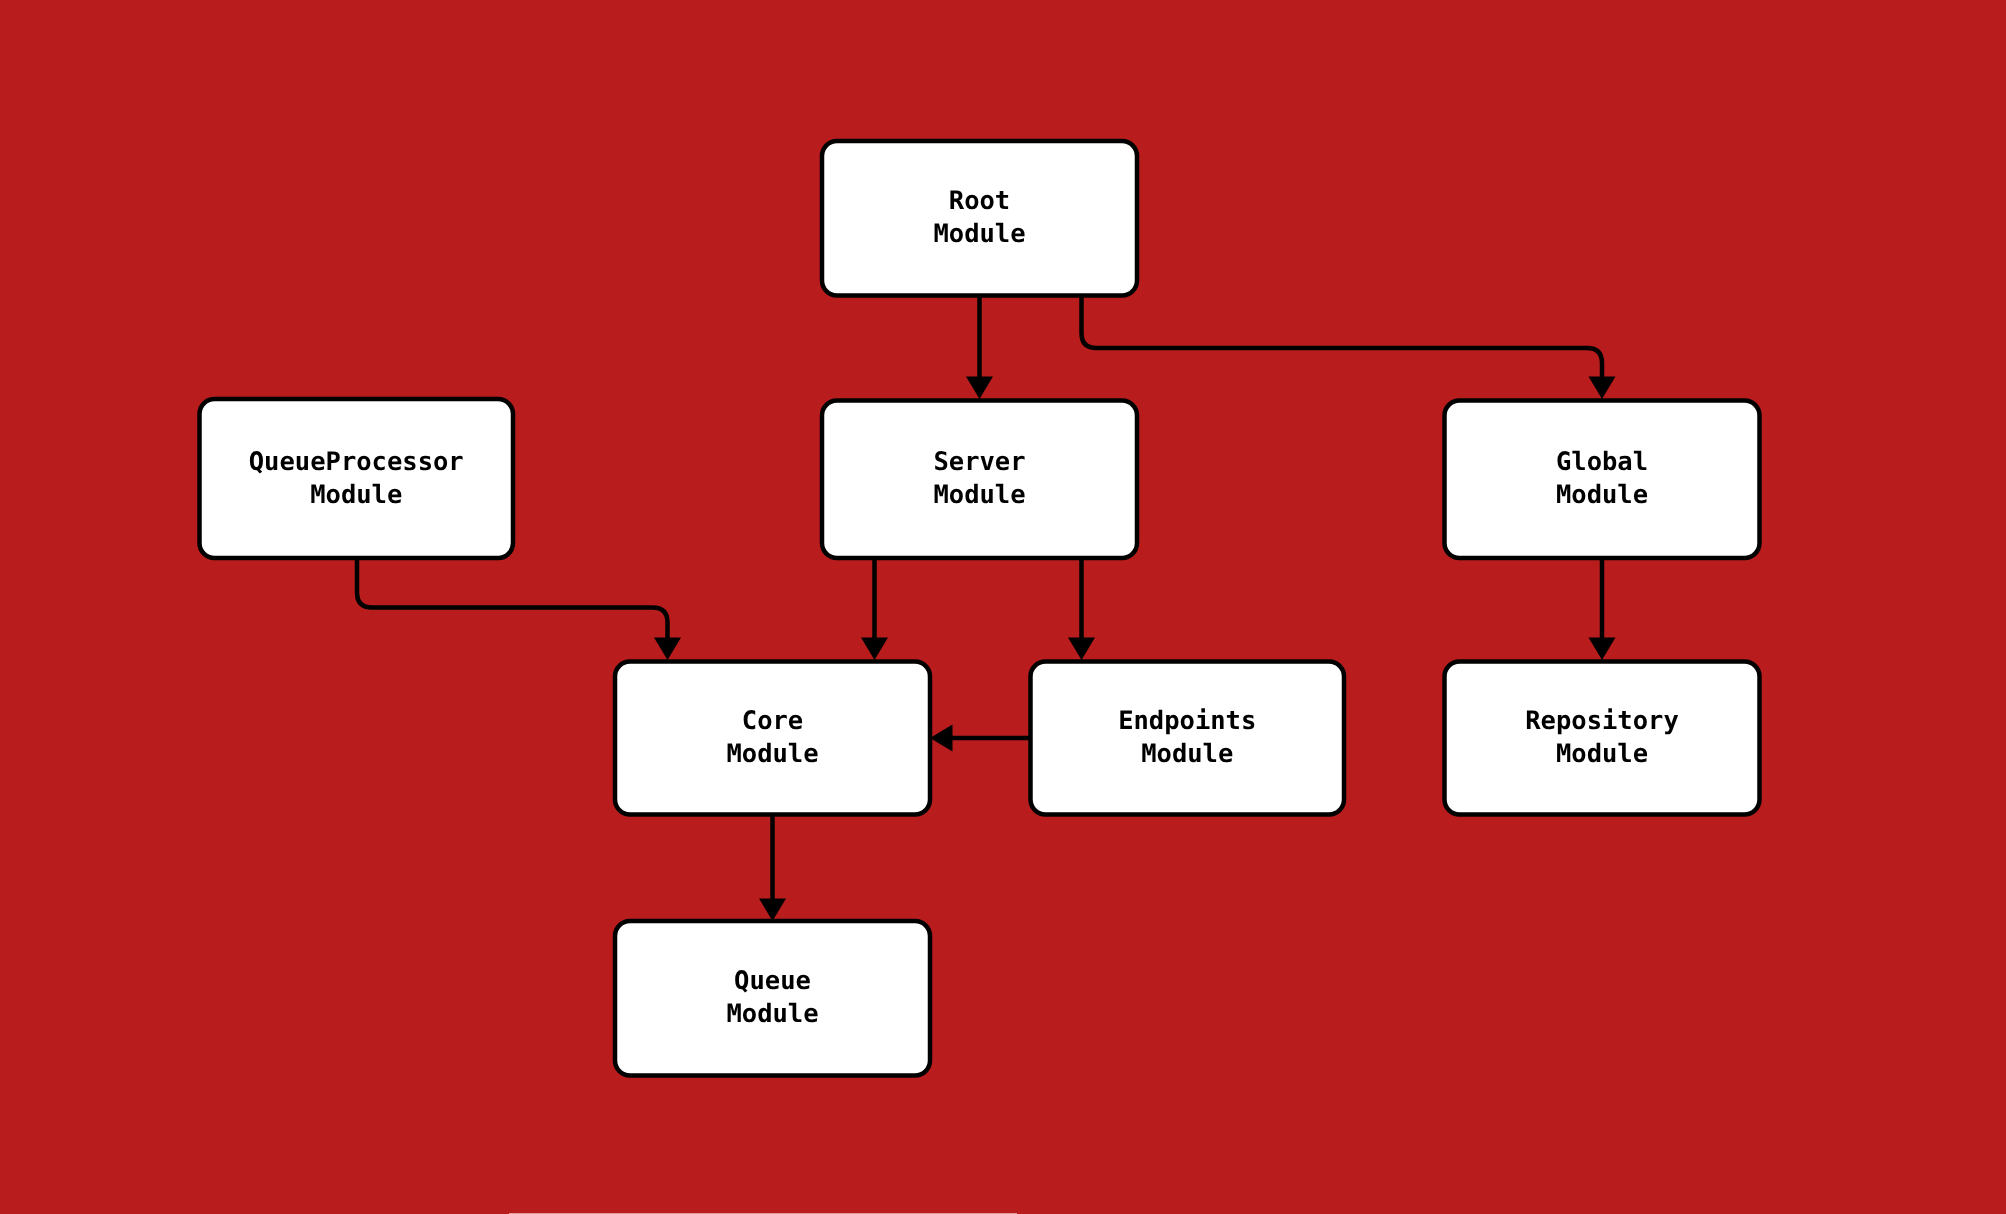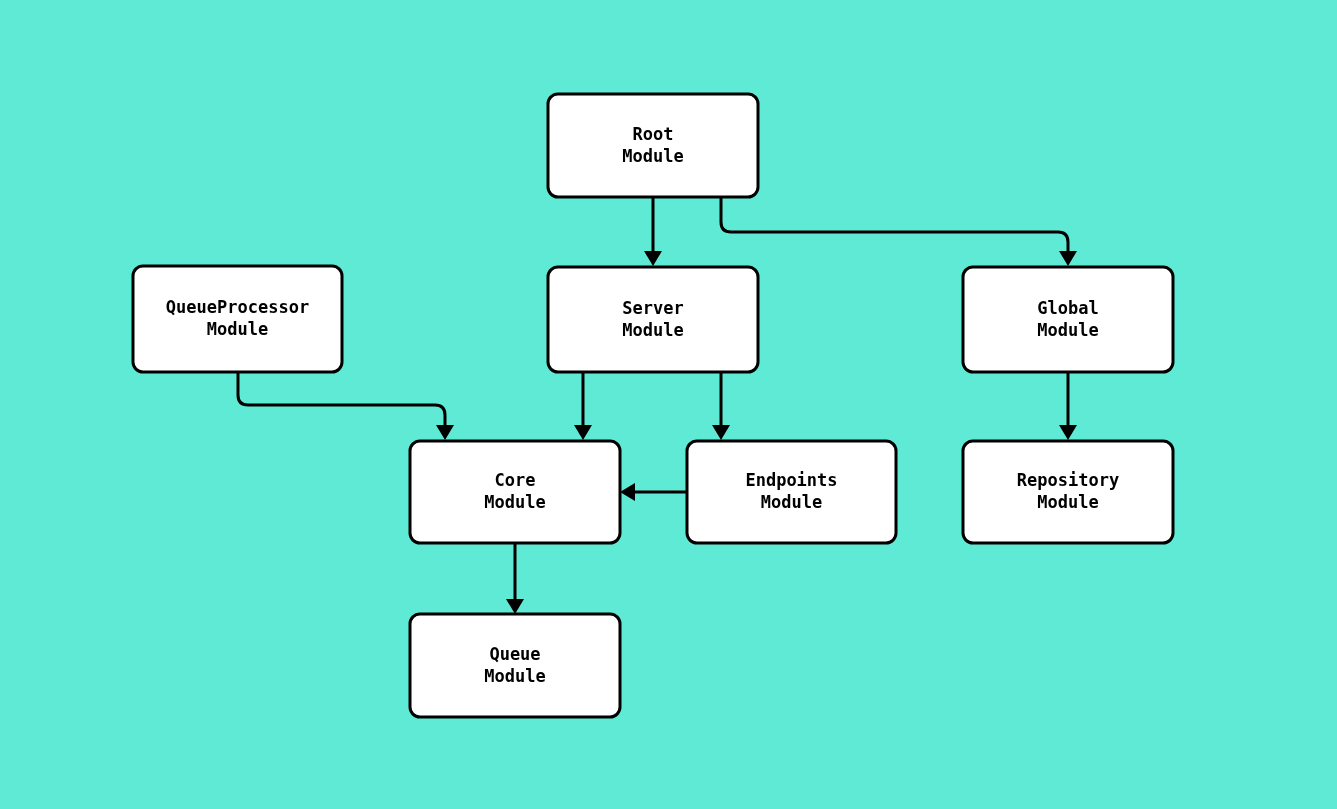--- a/index.html
+++ b/index.html
@@ -11,21 +11,21 @@
   body {
     width: 1337px;
     height: 809px;
     overflow: hidden;
     font-family: "DejaVu Sans Mono", "Liberation Mono", monospace;
   }
   #diagram-root {
     position: relative;
     width: 1337px;
     height: 809px;
-    background: #5eead4;
+    background: #b91c1c;
   }
   svg#diagram-svg {
     display: block;
     width: 1337px;
     height: 809px;
   }
   .node-shape {
     fill: #ffffff;
     stroke: #000000;
     stroke-width: 3;

